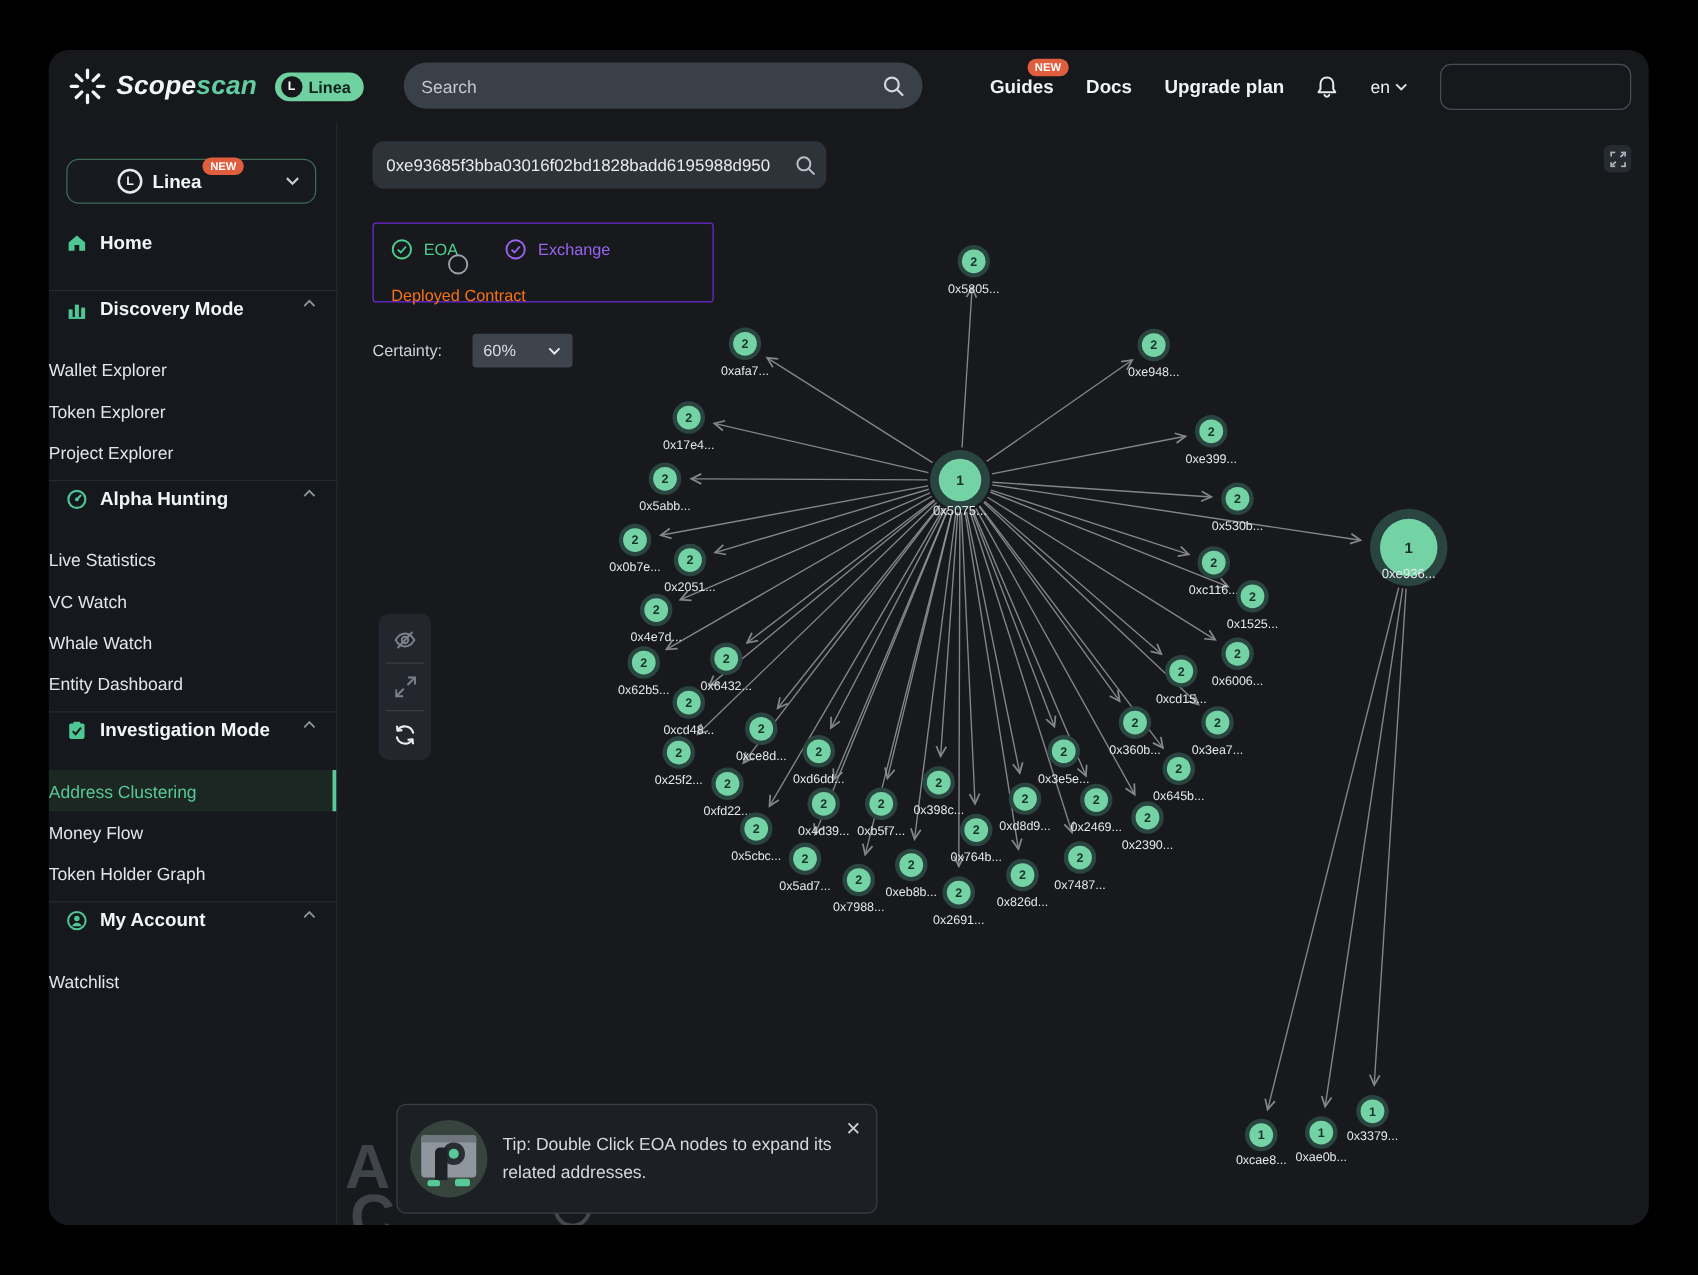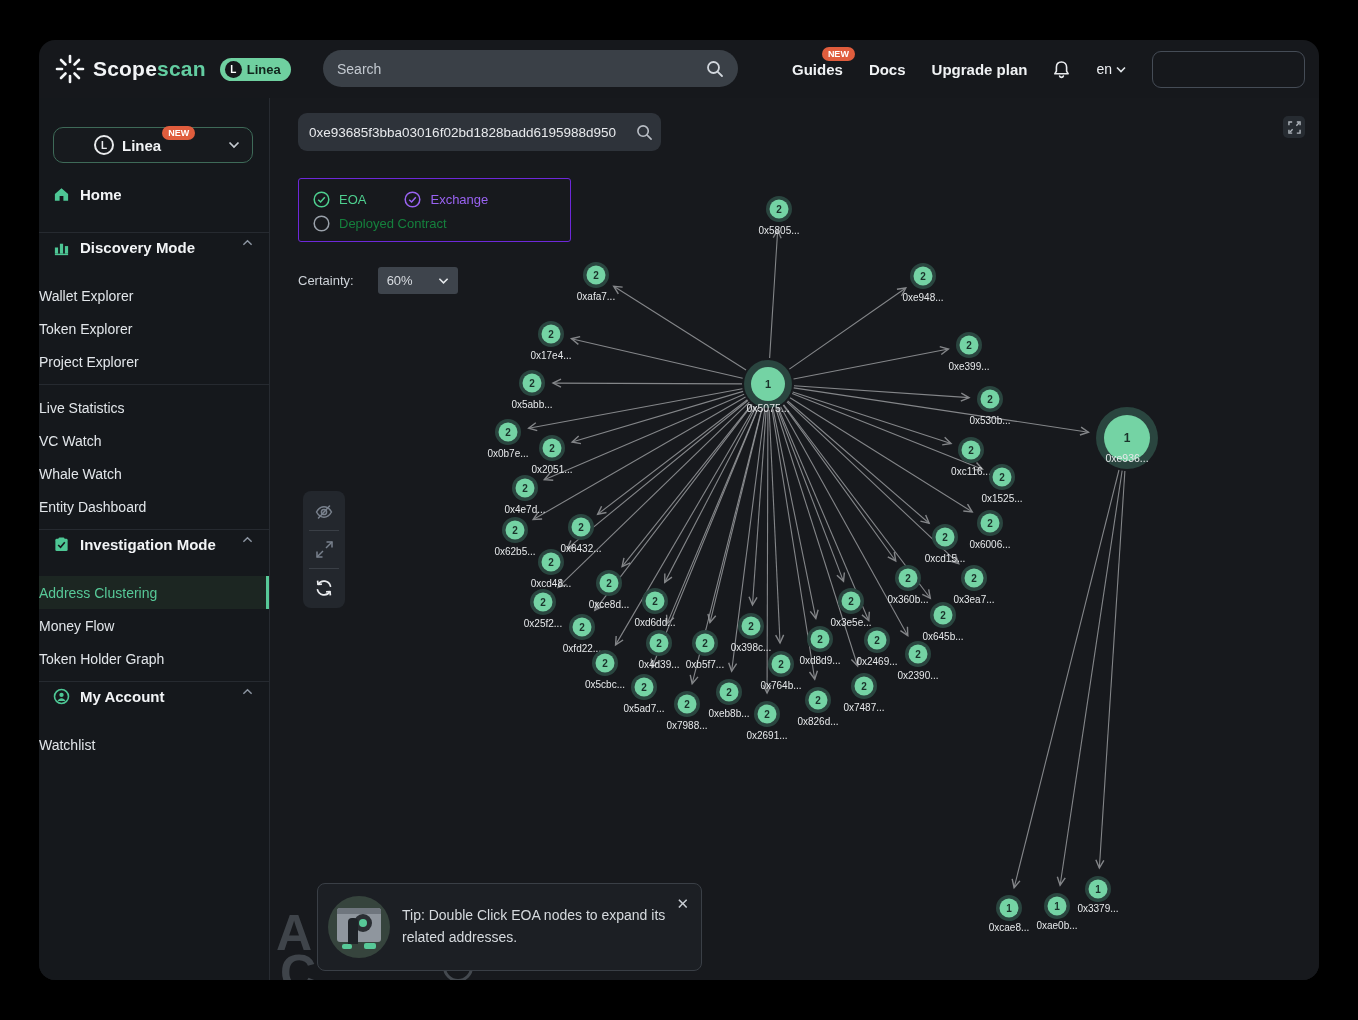--- a/index.html
+++ b/index.html
@@ -2,21 +2,21 @@
 <html><head>
 <meta charset="utf-8">
 <style>
   * { margin:0; padding:0; box-sizing:border-box; }
   html,body { width:1358px; height:1020px; background:#000; font-family:"Liberation Sans", sans-serif; overflow:hidden; }
   #app { position:absolute; left:39px; top:40px; width:1280px; height:940px; background:#16181c; border-radius:16px; overflow:hidden; }
 
   
   #navbar { position:absolute; left:0; top:0; width:1280px; height:58px; display:flex; align-items:center; }
   #logo { display:flex; align-items:center; gap:8px; margin-left:16px; }
-  #logo .word { font-size:21px; font-weight:bold; letter-spacing:.2px; }
+  #logo .word { font-size:21px; font-weight:bold; letter-spacing:.2px;font-style:italic; }
   #logo .w1 { color:#f2f4f6; } #logo .w2 { color:#63cda1; }
   .net-pill { display:flex; align-items:center; gap:5px; background:#6fd0a0; border-radius:14px; padding:3px 10px 3px 5px; margin-left:6px; }
   .net-pill .dot { width:17px; height:17px; border-radius:50%; background:#15171a; color:#fff; font-size:10px; font-weight:bold; display:flex; align-items:center; justify-content:center; }
   .net-pill .t { color:#10231b; font-size:13px; font-weight:bold; }
   #nav-search { position:absolute; left:284px; top:10px; width:415px; height:37px; background:#3a4047; border-radius:19px; display:flex; align-items:center; padding:0 14px; }
   #nav-search input { flex:1; background:transparent; border:none; outline:none; color:#e6e9ec; font-size:14px; font-family:"Liberation Sans",sans-serif; }
   #nav-search input::placeholder { color:#c3c9d0; }
   #nav-right { position:absolute; right:6px; top:0; height:58px; display:flex; align-items:center; gap:26px; padding-right:0; }
   .nav-link { color:#f0f2f4; font-size:15px; font-weight:bold; position:relative; cursor:pointer; }
   .badge-new { position:absolute; top:-14px; right:-12px; background:#e05d3d; color:#fff; font-size:9px; font-weight:bold; padding:2px 6px; border-radius:8px; }
@@ -40,21 +40,21 @@
   .side-item.active { background:#1c2622; color:#57c998; border-right:3px solid #57c998; }
 
   
   #canvas { position:absolute; left:231px; top:58px; width:1049px; height:882px; background:#17191d; }
   #addr-box { position:absolute; left:28px; top:15px; width:363px; height:38px; background:#2e333a; border-radius:9px; display:flex; align-items:center; padding:0 8px 0 11px; }
   #addr-box input { flex:1; min-width:0; background:transparent; border:none; outline:none; color:#e8eaed; font-size:13.5px; font-family:"Liberation Sans",sans-serif; white-space:nowrap; overflow:hidden; }
   #fs-btn { position:absolute; left:1013px; top:18px; width:22px; height:22px; background:#262b31; border-radius:5px; display:flex; align-items:center; justify-content:center; cursor:pointer; }
   #legend { position:absolute; left:28px; top:80px; width:273px; height:64px; border:1px solid #6d28d9; border-radius:3px; padding:8px 14px; }
   .leg-row { display:flex; align-items:center; height:24px; gap:38px; }
   .leg-item { display:flex; align-items:center; gap:9px; font-size:13px; }
-  .leg-eoa { color:#4ecf8f; } .leg-ex { color:#9a63f2; } .leg-dc { color:#15803d; }
+  .leg-eoa { color:#4ecf8f; } .leg-ex { color:#9a63f2; } .leg-dc { color:#f97316;flex-direction:column; }
   #certainty { position:absolute; left:28px; top:169px; display:flex; align-items:center; gap:24px; }
   #certainty .clbl { color:#ced3d9; font-size:13px; }
   #cert-dd { width:80px; height:27px; background:#3e444c; border-radius:3px; display:flex; align-items:center; padding:0 9px; cursor:pointer; }
   #cert-dd .v { color:#d8dce1; font-size:13px; flex:1; }
   #side-tools { position:absolute; left:33px; top:393px; width:42px; background:#23272d; border-radius:8px; padding:2px 0; }
   .tool-cell { width:42px; height:37px; display:flex; align-items:center; justify-content:center; cursor:pointer; }
   .tool-div { height:1px; background:#3a3f46; margin:0 6px; }
   #graph-svg { position:absolute; left:0; top:0; }
 
   
@@ -155,20 +155,33 @@
           </span>
           <span class="lbl">Discovery Mode</span>
           <svg class="chev" width="11" height="8" viewBox="0 0 12 8">
             <polyline points="1.5,6 6,1.5 10.5,6" fill="none" stroke="#8b94a0" stroke-width="1.6"></polyline>
           </svg>
         </div>
         <div class="side-item">Wallet Explorer</div>
         <div class="side-item">Token Explorer</div>
         <div class="side-item">Project Explorer</div>
         <div class="sec-div"></div>
+        <div class="side-head">
+          <span class="ic">
+            <svg width="17" height="17" viewBox="0 0 18 18">
+              <circle cx="9" cy="9" r="7.2" fill="none" stroke="#4ec795" stroke-width="1.8"></circle>
+              <path d="M9 9 L12.2 5.8" stroke="#4ec795" stroke-width="1.8" stroke-linecap="round"></path>
+              <circle cx="9" cy="9" r="1.6" fill="#4ec795"></circle>
+            </svg>
+          </span>
+          <span class="lbl">Alpha Hunting</span>
+          <svg class="chev" width="11" height="8" viewBox="0 0 12 8">
+            <polyline points="1.5,6 6,1.5 10.5,6" fill="none" stroke="#8b94a0" stroke-width="1.6"></polyline>
+          </svg>
+        </div>
         <div class="side-item">Live Statistics</div>
         <div class="side-item">VC Watch</div>
         <div class="side-item">Whale Watch</div>
         <div class="side-item">Entity Dashboard</div>
         <div class="sec-div"></div>
         <div class="side-head">
           <span class="ic">
             <svg width="17" height="17" viewBox="0 0 18 18">
               <rect x="2.5" y="3" width="13" height="13" rx="1.5" fill="#4ec795"></rect>
               <rect x="6" y="1.5" width="6" height="3" rx="1" fill="#4ec795"></rect>

